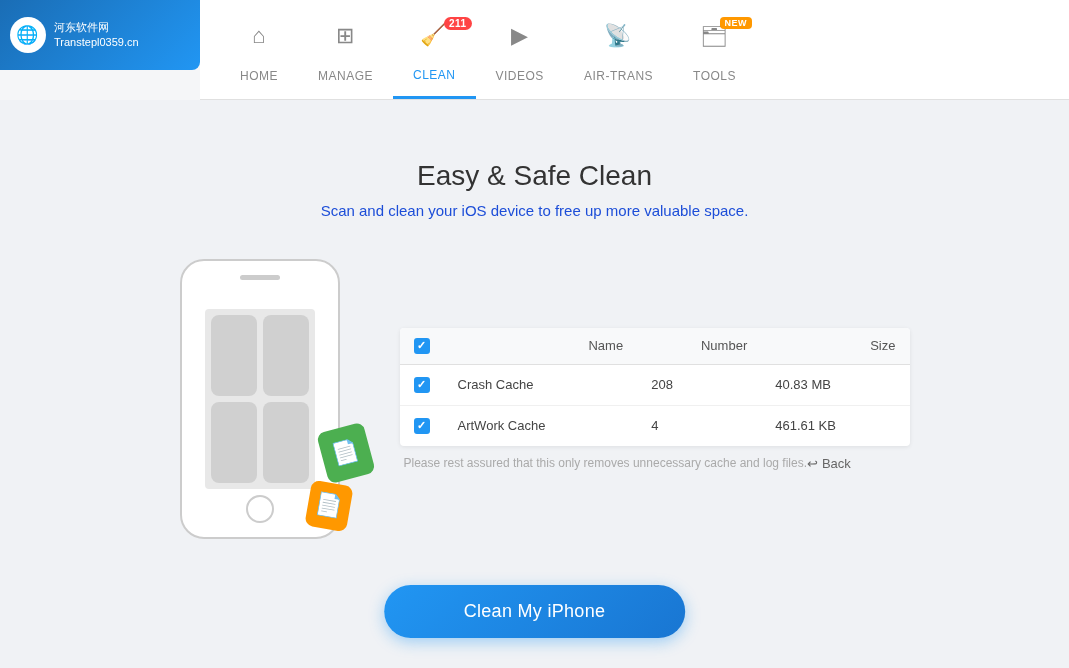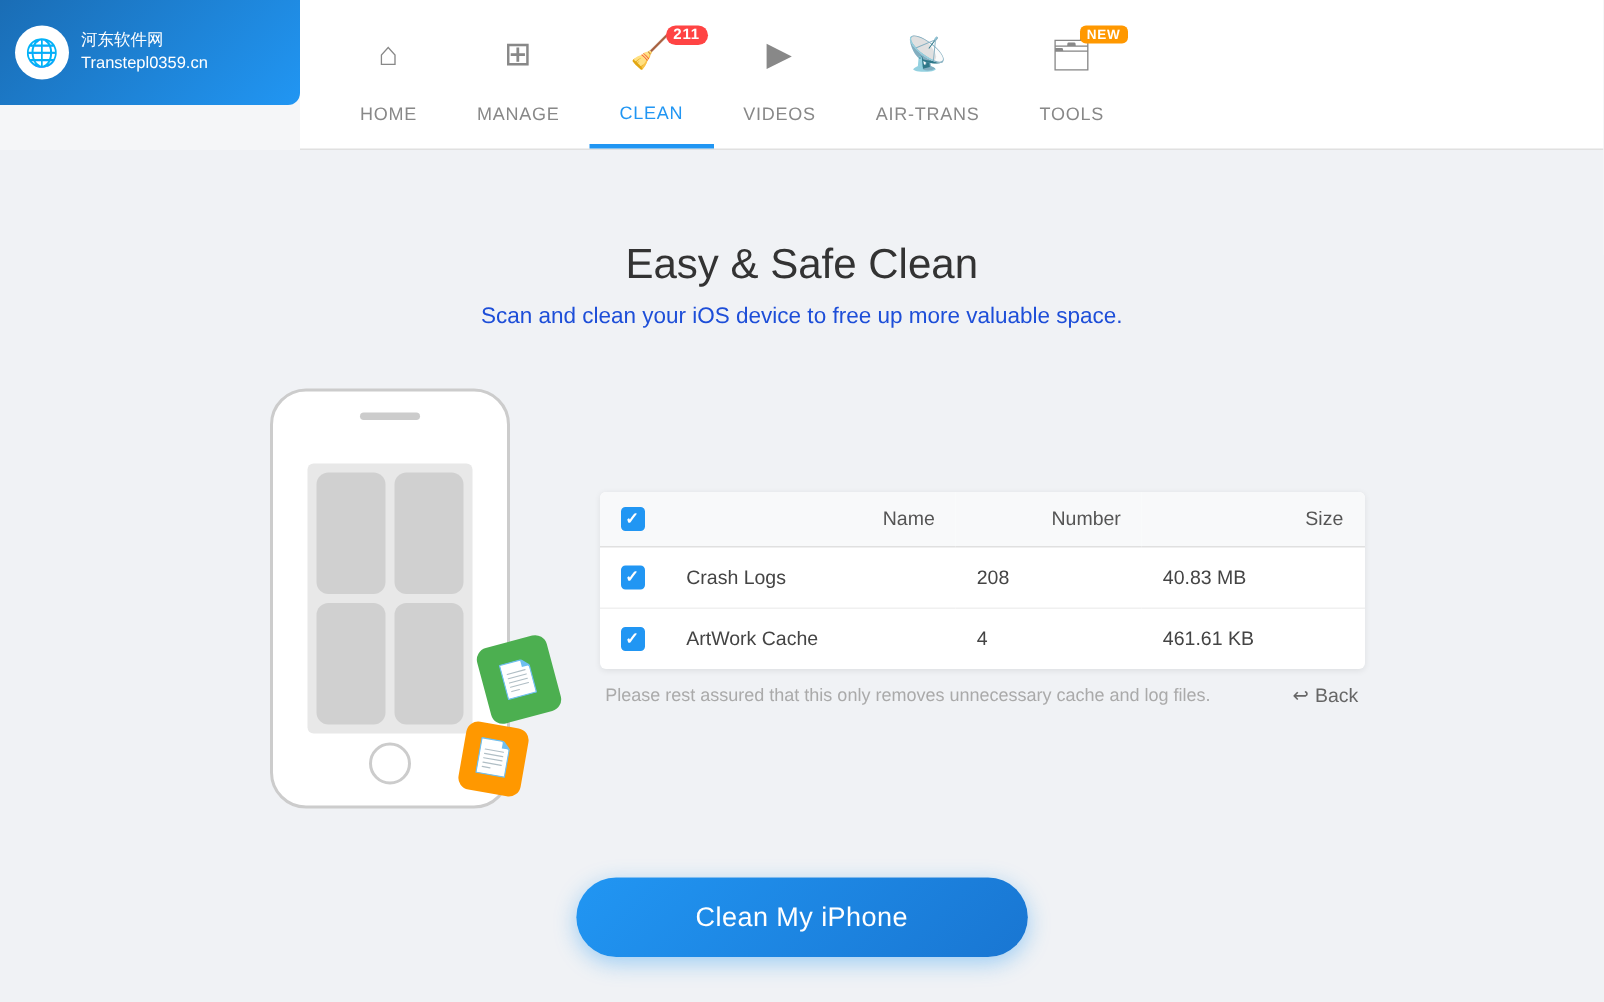--- a/index.html
+++ b/index.html
@@ -282,21 +282,20 @@
       content: '✓';
       color: #fff;
       font-size: 11px;
       font-weight: bold;
     }
 
     
     .table-footer {
       display: flex;
       align-items: center;
-      justify-content: space-between;
       padding: 10px 4px 0;
     }
     .footer-note {
       font-size: 12px;
       color: #aaa;
     }
     .back-link {
       font-size: 13px;
       color: #666;
       cursor: pointer;
@@ -419,21 +418,21 @@
             <th>Name</th>
             <th>Number</th>
             <th>Size</th>
           </tr>
         </thead>
         <tbody>
           <tr class="table-row">
             <td class="checkbox-cell">
               <div class="custom-checkbox"></div>
             </td>
-            <td>Crash Logs</td>
+            <td>Crash Cache</td>
             <td>208</td>
             <td>40.83 MB</td>
           </tr>
           <tr class="table-row">
             <td class="checkbox-cell">
               <div class="custom-checkbox"></div>
             </td>
             <td>ArtWork Cache</td>
             <td>4</td>
             <td>461.61 KB</td>

